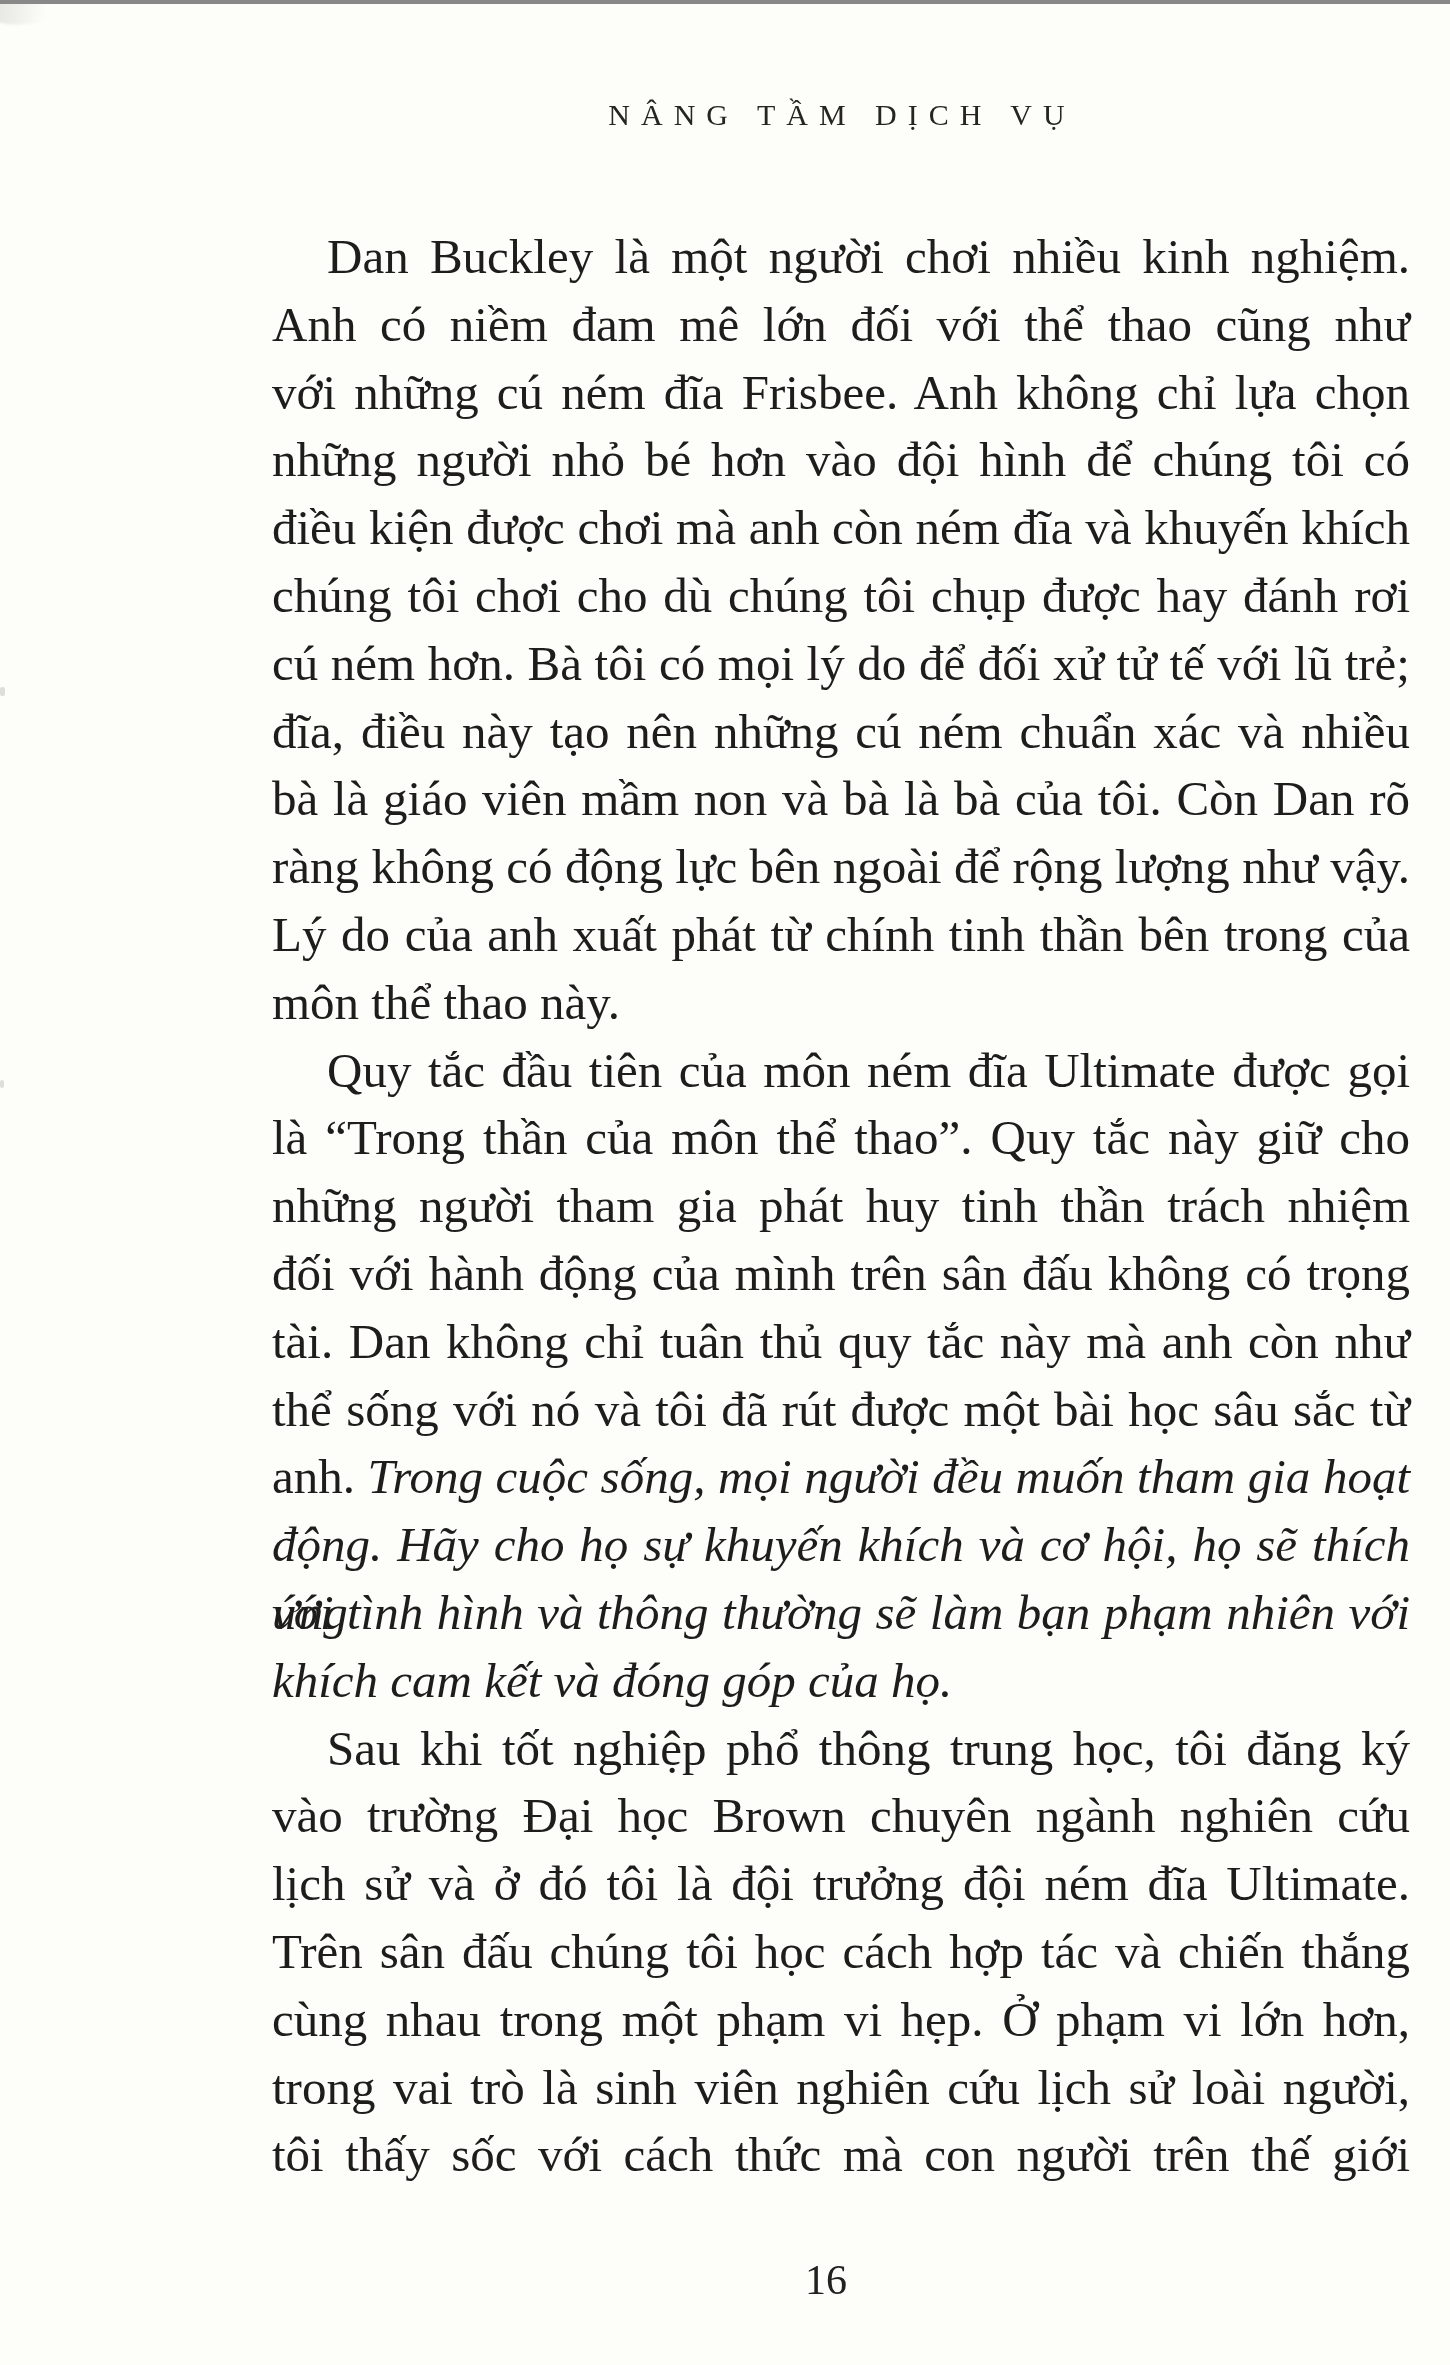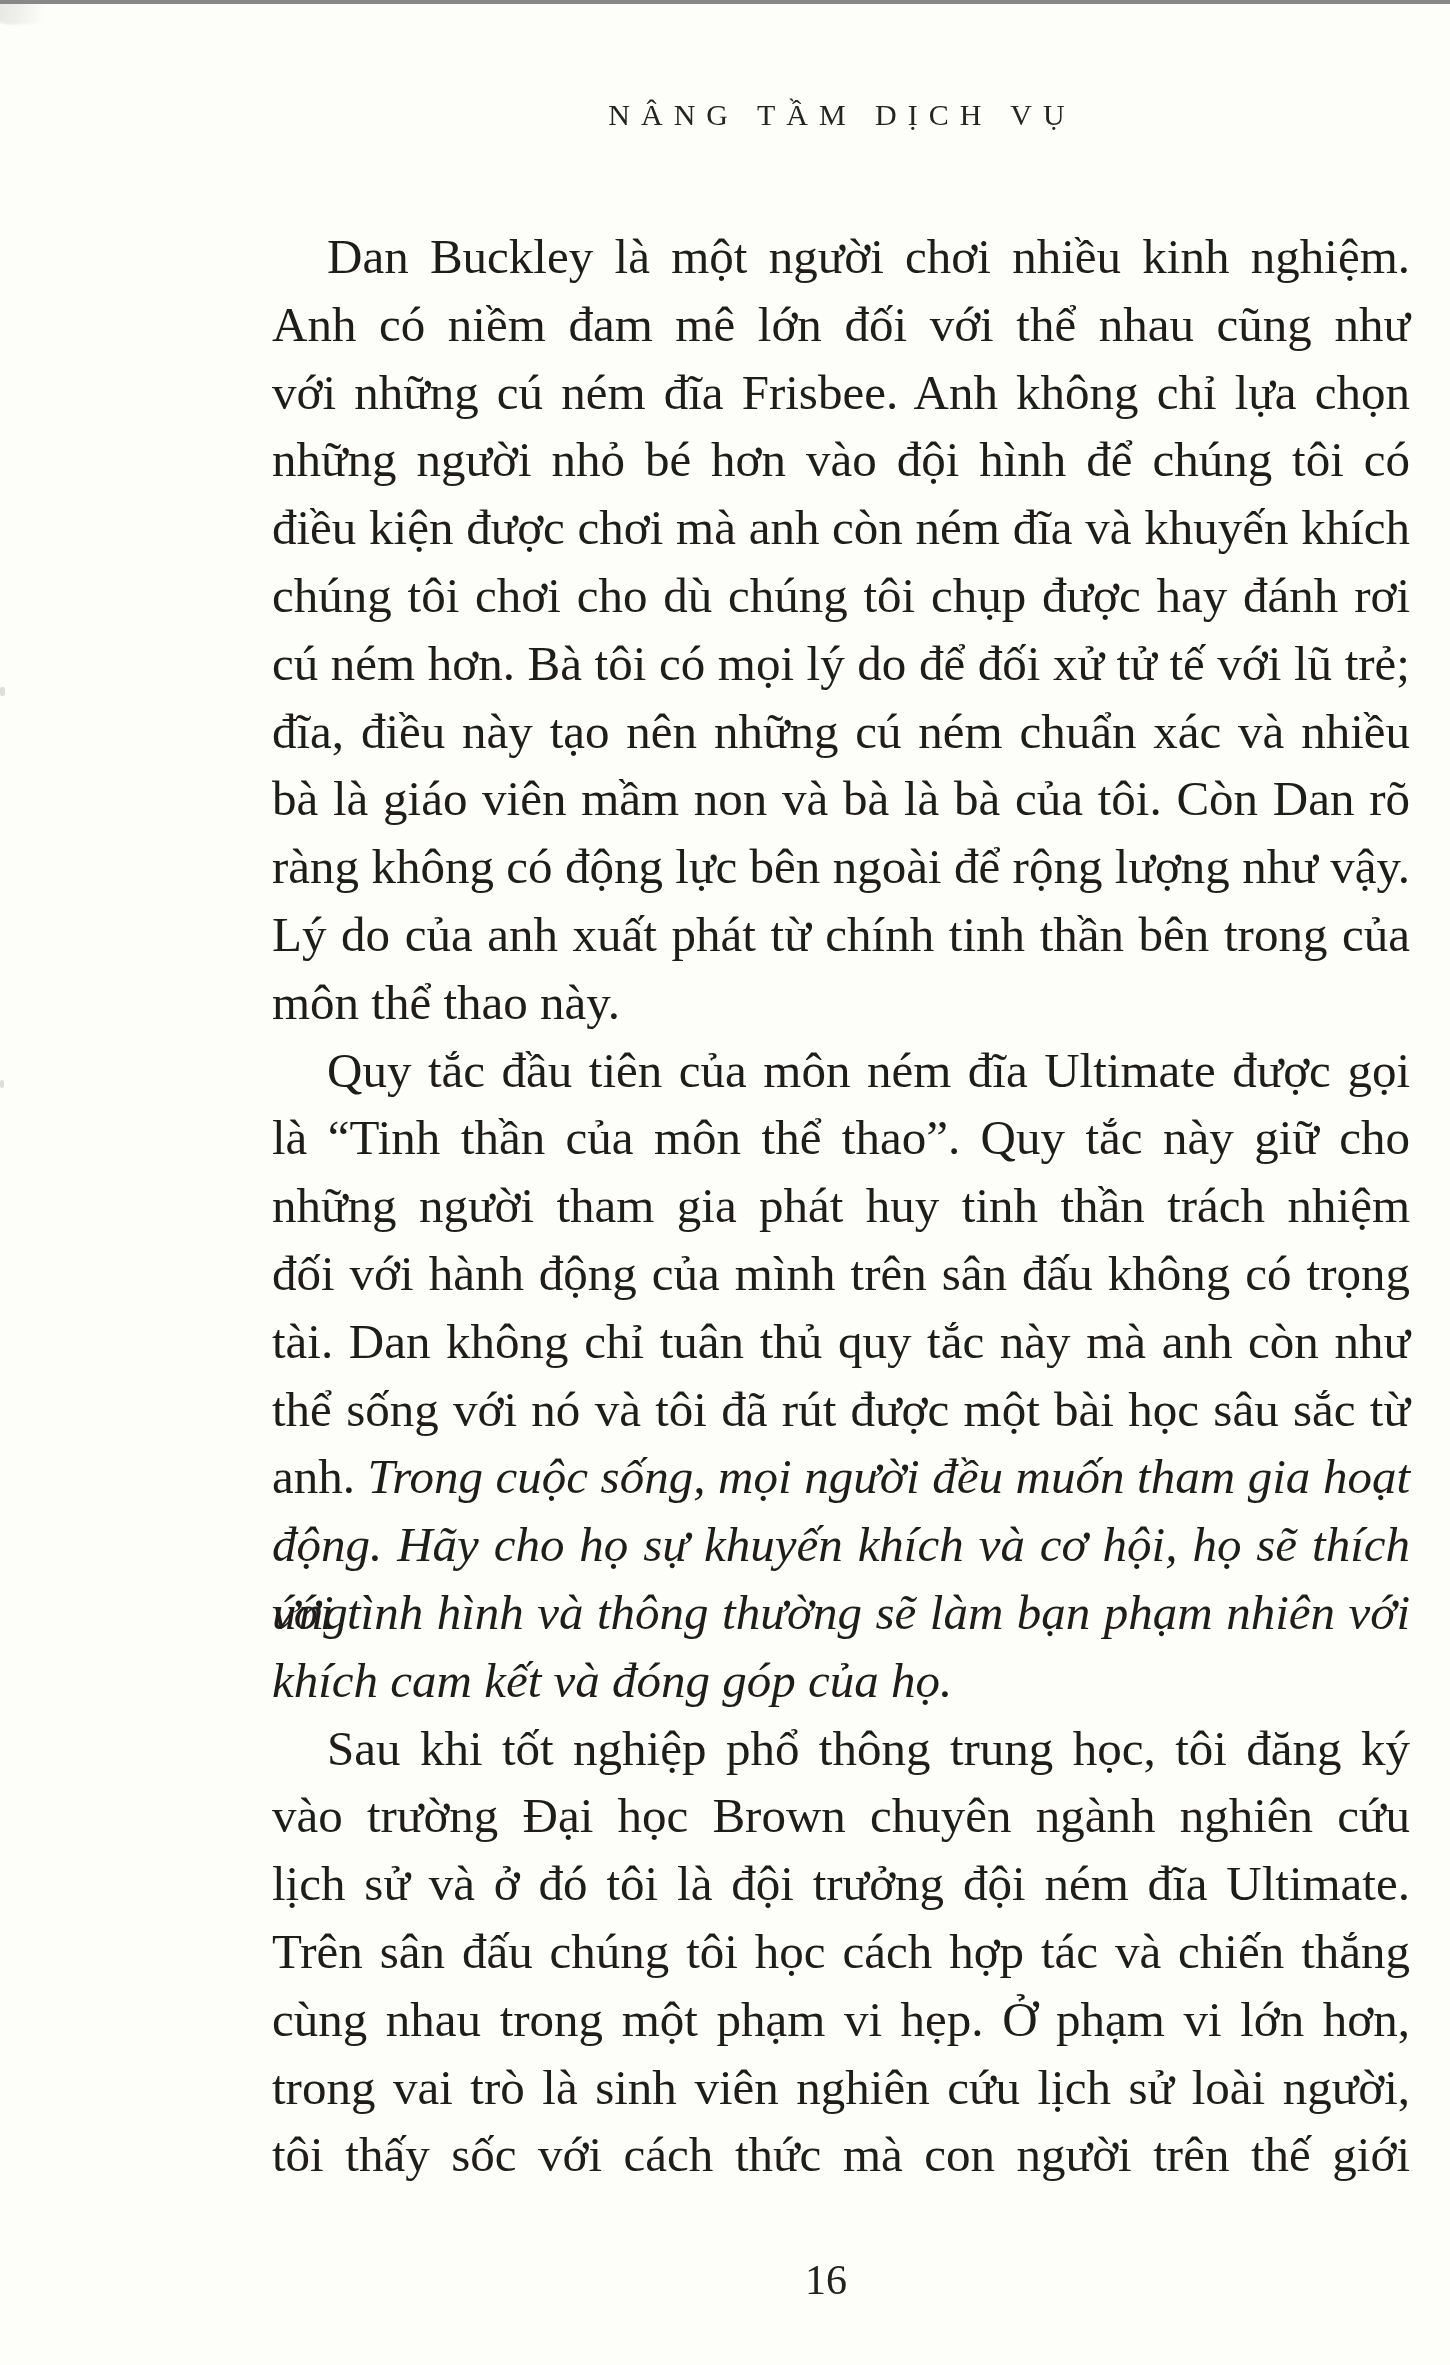--- a/index.html
+++ b/index.html
@@ -78,35 +78,35 @@
 <div class="page">
   <div class="smudge"></div>
   <div class="speck s1"></div>
   <div class="speck s2"></div>
 
   <div class="running-header">NÂNG TẦM DỊCH VỤ</div>
 
   <div class="text-body">
       <div class="paragraph">
         <div class="line j indent"><span class="rm">Dan Buckley là một người chơi nhiều kinh nghiệm.</span></div>
-        <div class="line j"><span class="rm">Anh có niềm đam mê lớn đối với thể nhau cũng như</span></div>
+        <div class="line j"><span class="rm">Anh có niềm đam mê lớn đối với thể thao cũng như</span></div>
         <div class="line j"><span class="rm">với những cú ném đĩa Frisbee. Anh không chỉ lựa chọn</span></div>
         <div class="line j"><span class="rm">những người nhỏ bé hơn vào đội hình để chúng tôi có</span></div>
         <div class="line j"><span class="rm">điều kiện được chơi mà anh còn ném đĩa và khuyến khích</span></div>
         <div class="line j"><span class="rm">chúng tôi chơi cho dù chúng tôi chụp được hay đánh rơi</span></div>
         <div class="line j"><span class="rm">cú ném hơn. Bà tôi có mọi lý do để đối xử tử tế với lũ trẻ;</span></div>
         <div class="line j"><span class="rm">đĩa, điều này tạo nên những cú ném chuẩn xác và nhiều</span></div>
         <div class="line j"><span class="rm">bà là giáo viên mầm non và bà là bà của tôi. Còn Dan rõ</span></div>
         <div class="line j"><span class="rm">ràng không có động lực bên ngoài để rộng lượng như vậy.</span></div>
         <div class="line j"><span class="rm">Lý do của anh xuất phát từ chính tinh thần bên trong của</span></div>
         <div class="line nj"><span class="rm">môn thể thao này.</span></div>
       </div>
       <div class="paragraph">
         <div class="line j indent"><span class="rm">Quy tắc đầu tiên của môn ném đĩa Ultimate được gọi</span></div>
-        <div class="line j"><span class="rm">là “Tinh thần của môn thể thao”. Quy tắc này giữ cho</span></div>
+        <div class="line j"><span class="rm">là “Trong thần của môn thể thao”. Quy tắc này giữ cho</span></div>
         <div class="line j"><span class="rm">những người tham gia phát huy tinh thần trách nhiệm</span></div>
         <div class="line j"><span class="rm">đối với hành động của mình trên sân đấu không có trọng</span></div>
         <div class="line j"><span class="rm">tài. Dan không chỉ tuân thủ quy tắc này mà anh còn như</span></div>
         <div class="line j"><span class="rm">thể sống với nó và tôi đã rút được một bài học sâu sắc từ</span></div>
         <div class="line j"><span class="rm">anh. </span><span class="it">Trong cuộc sống, mọi người đều muốn tham gia hoạt</span></div>
         <div class="line j"><span class="it">động. Hãy cho họ sự khuyến khích và cơ hội, họ sẽ thích ứng</span></div>
         <div class="line j"><span class="it">với tình hình và thông thường sẽ làm bạn phạm nhiên với</span></div>
         <div class="line nj"><span class="it">khích cam kết và đóng góp của họ.</span></div>
       </div>
       <div class="paragraph">

